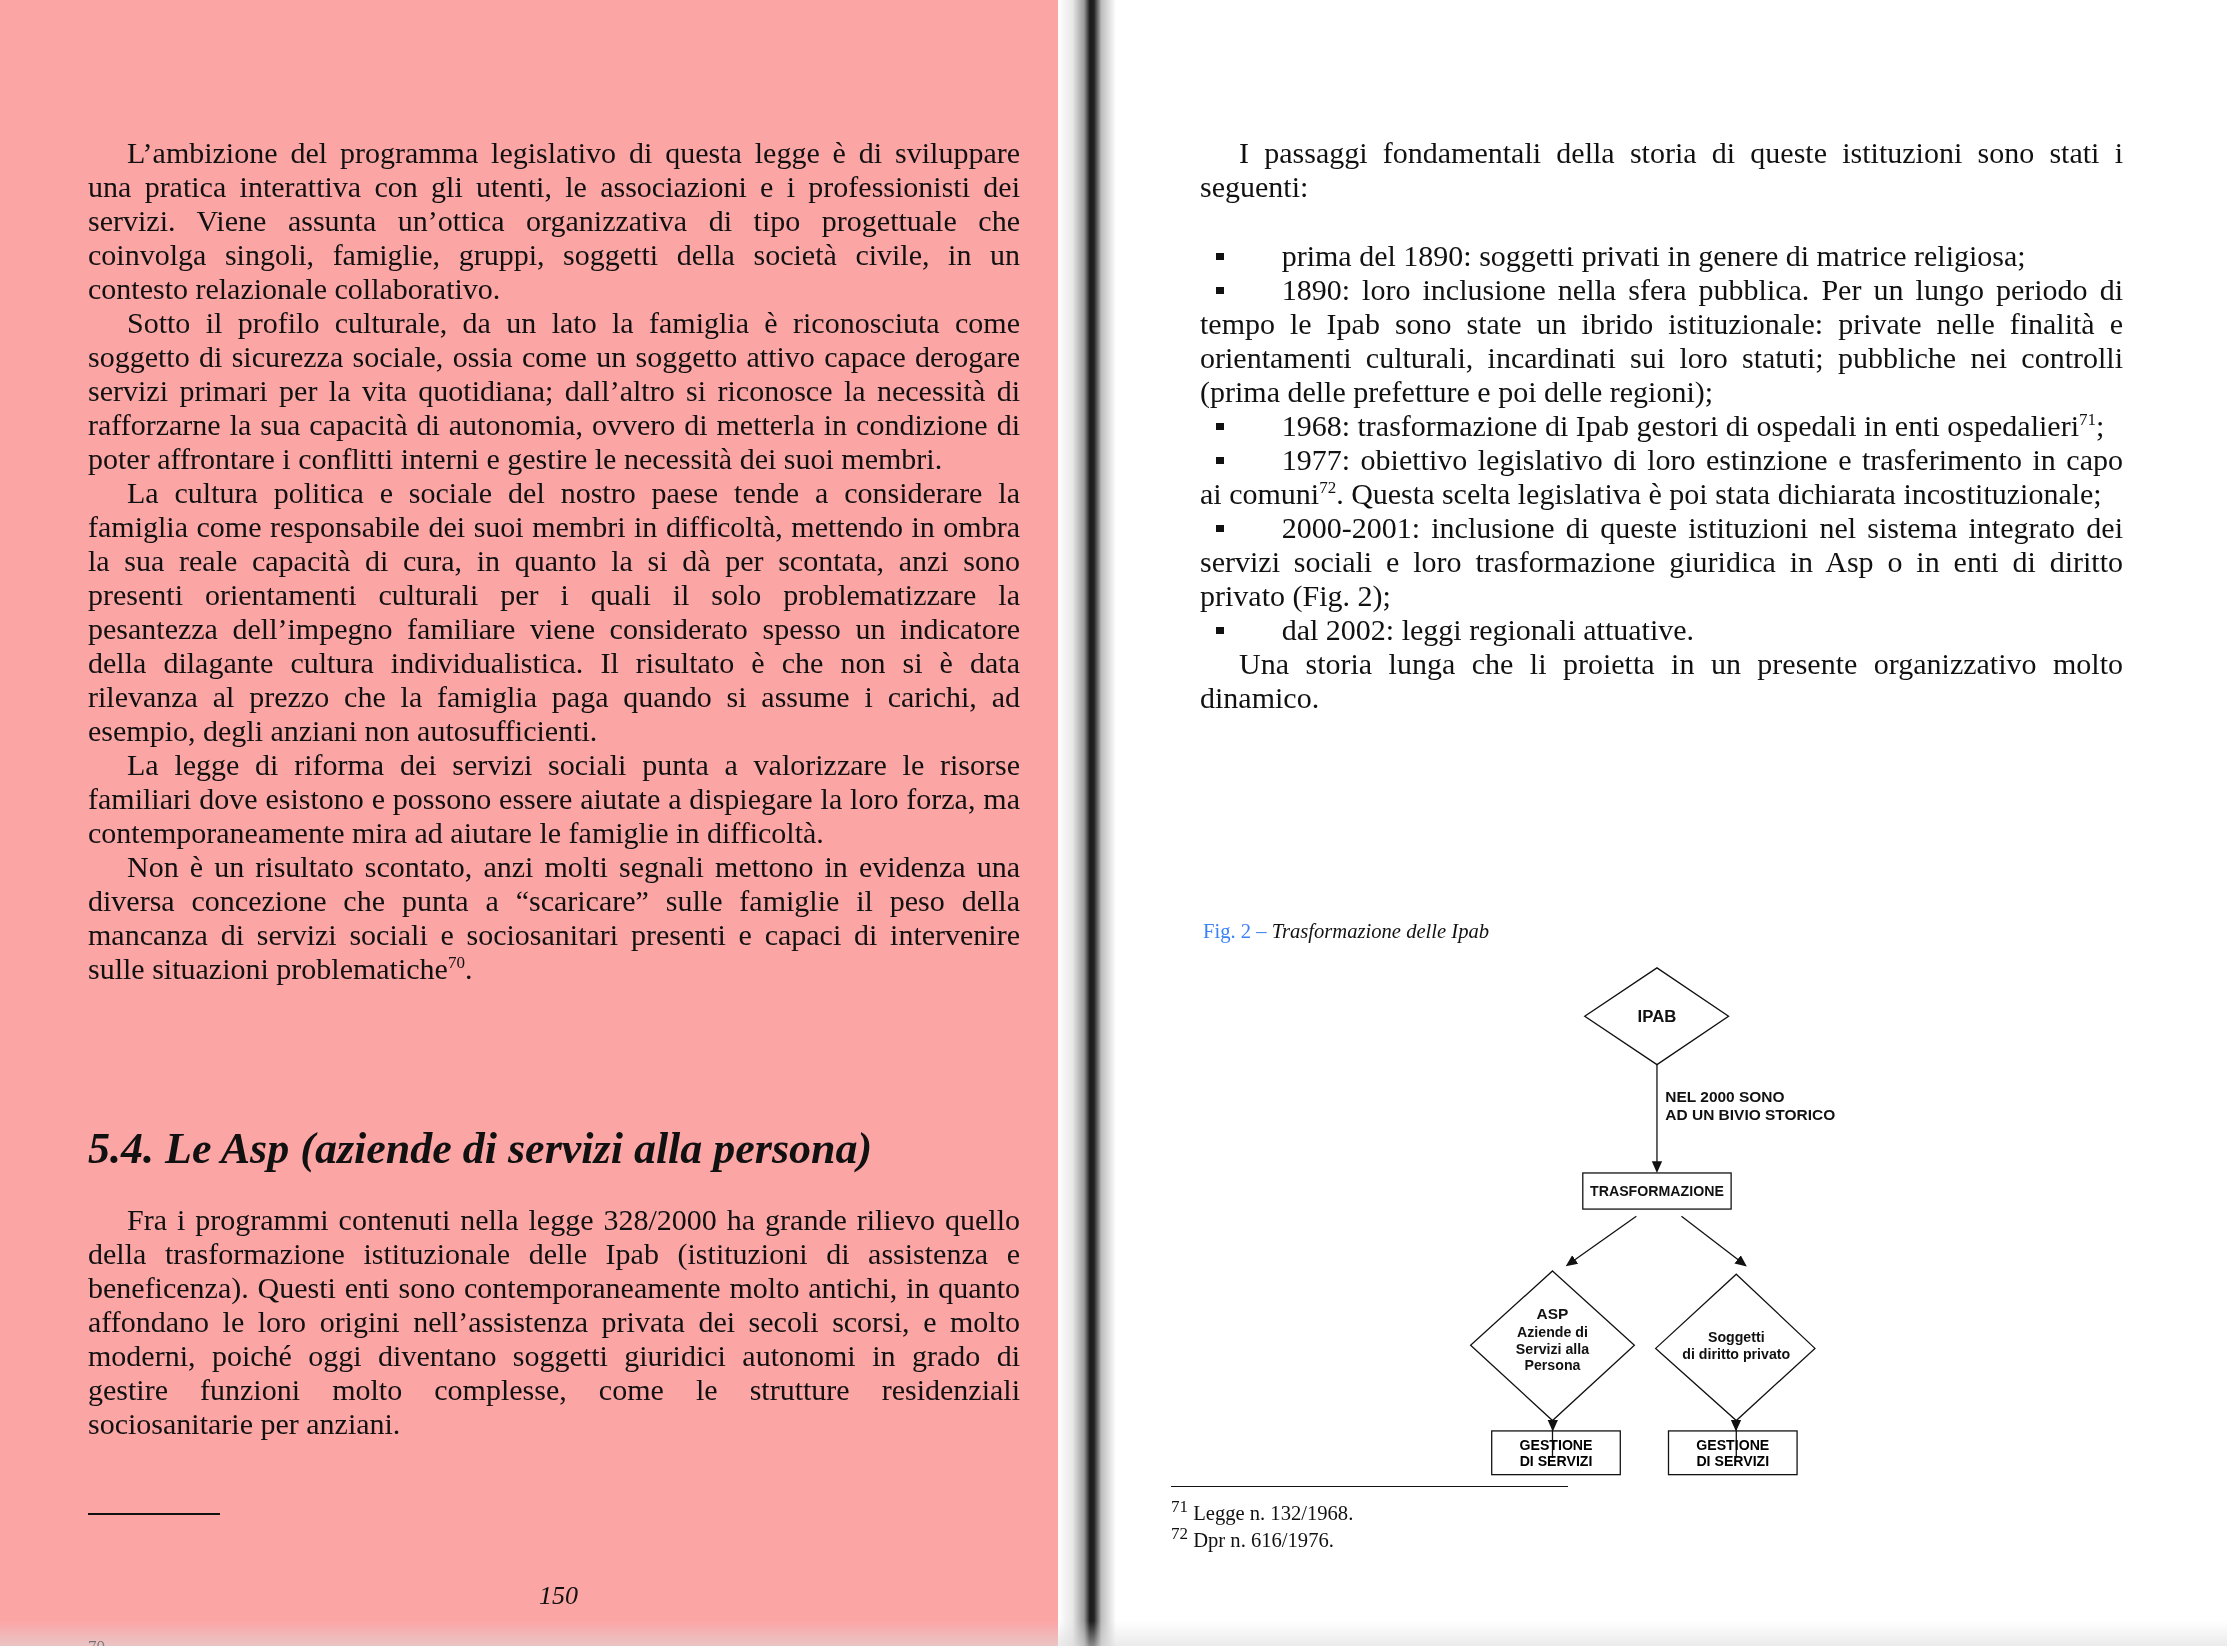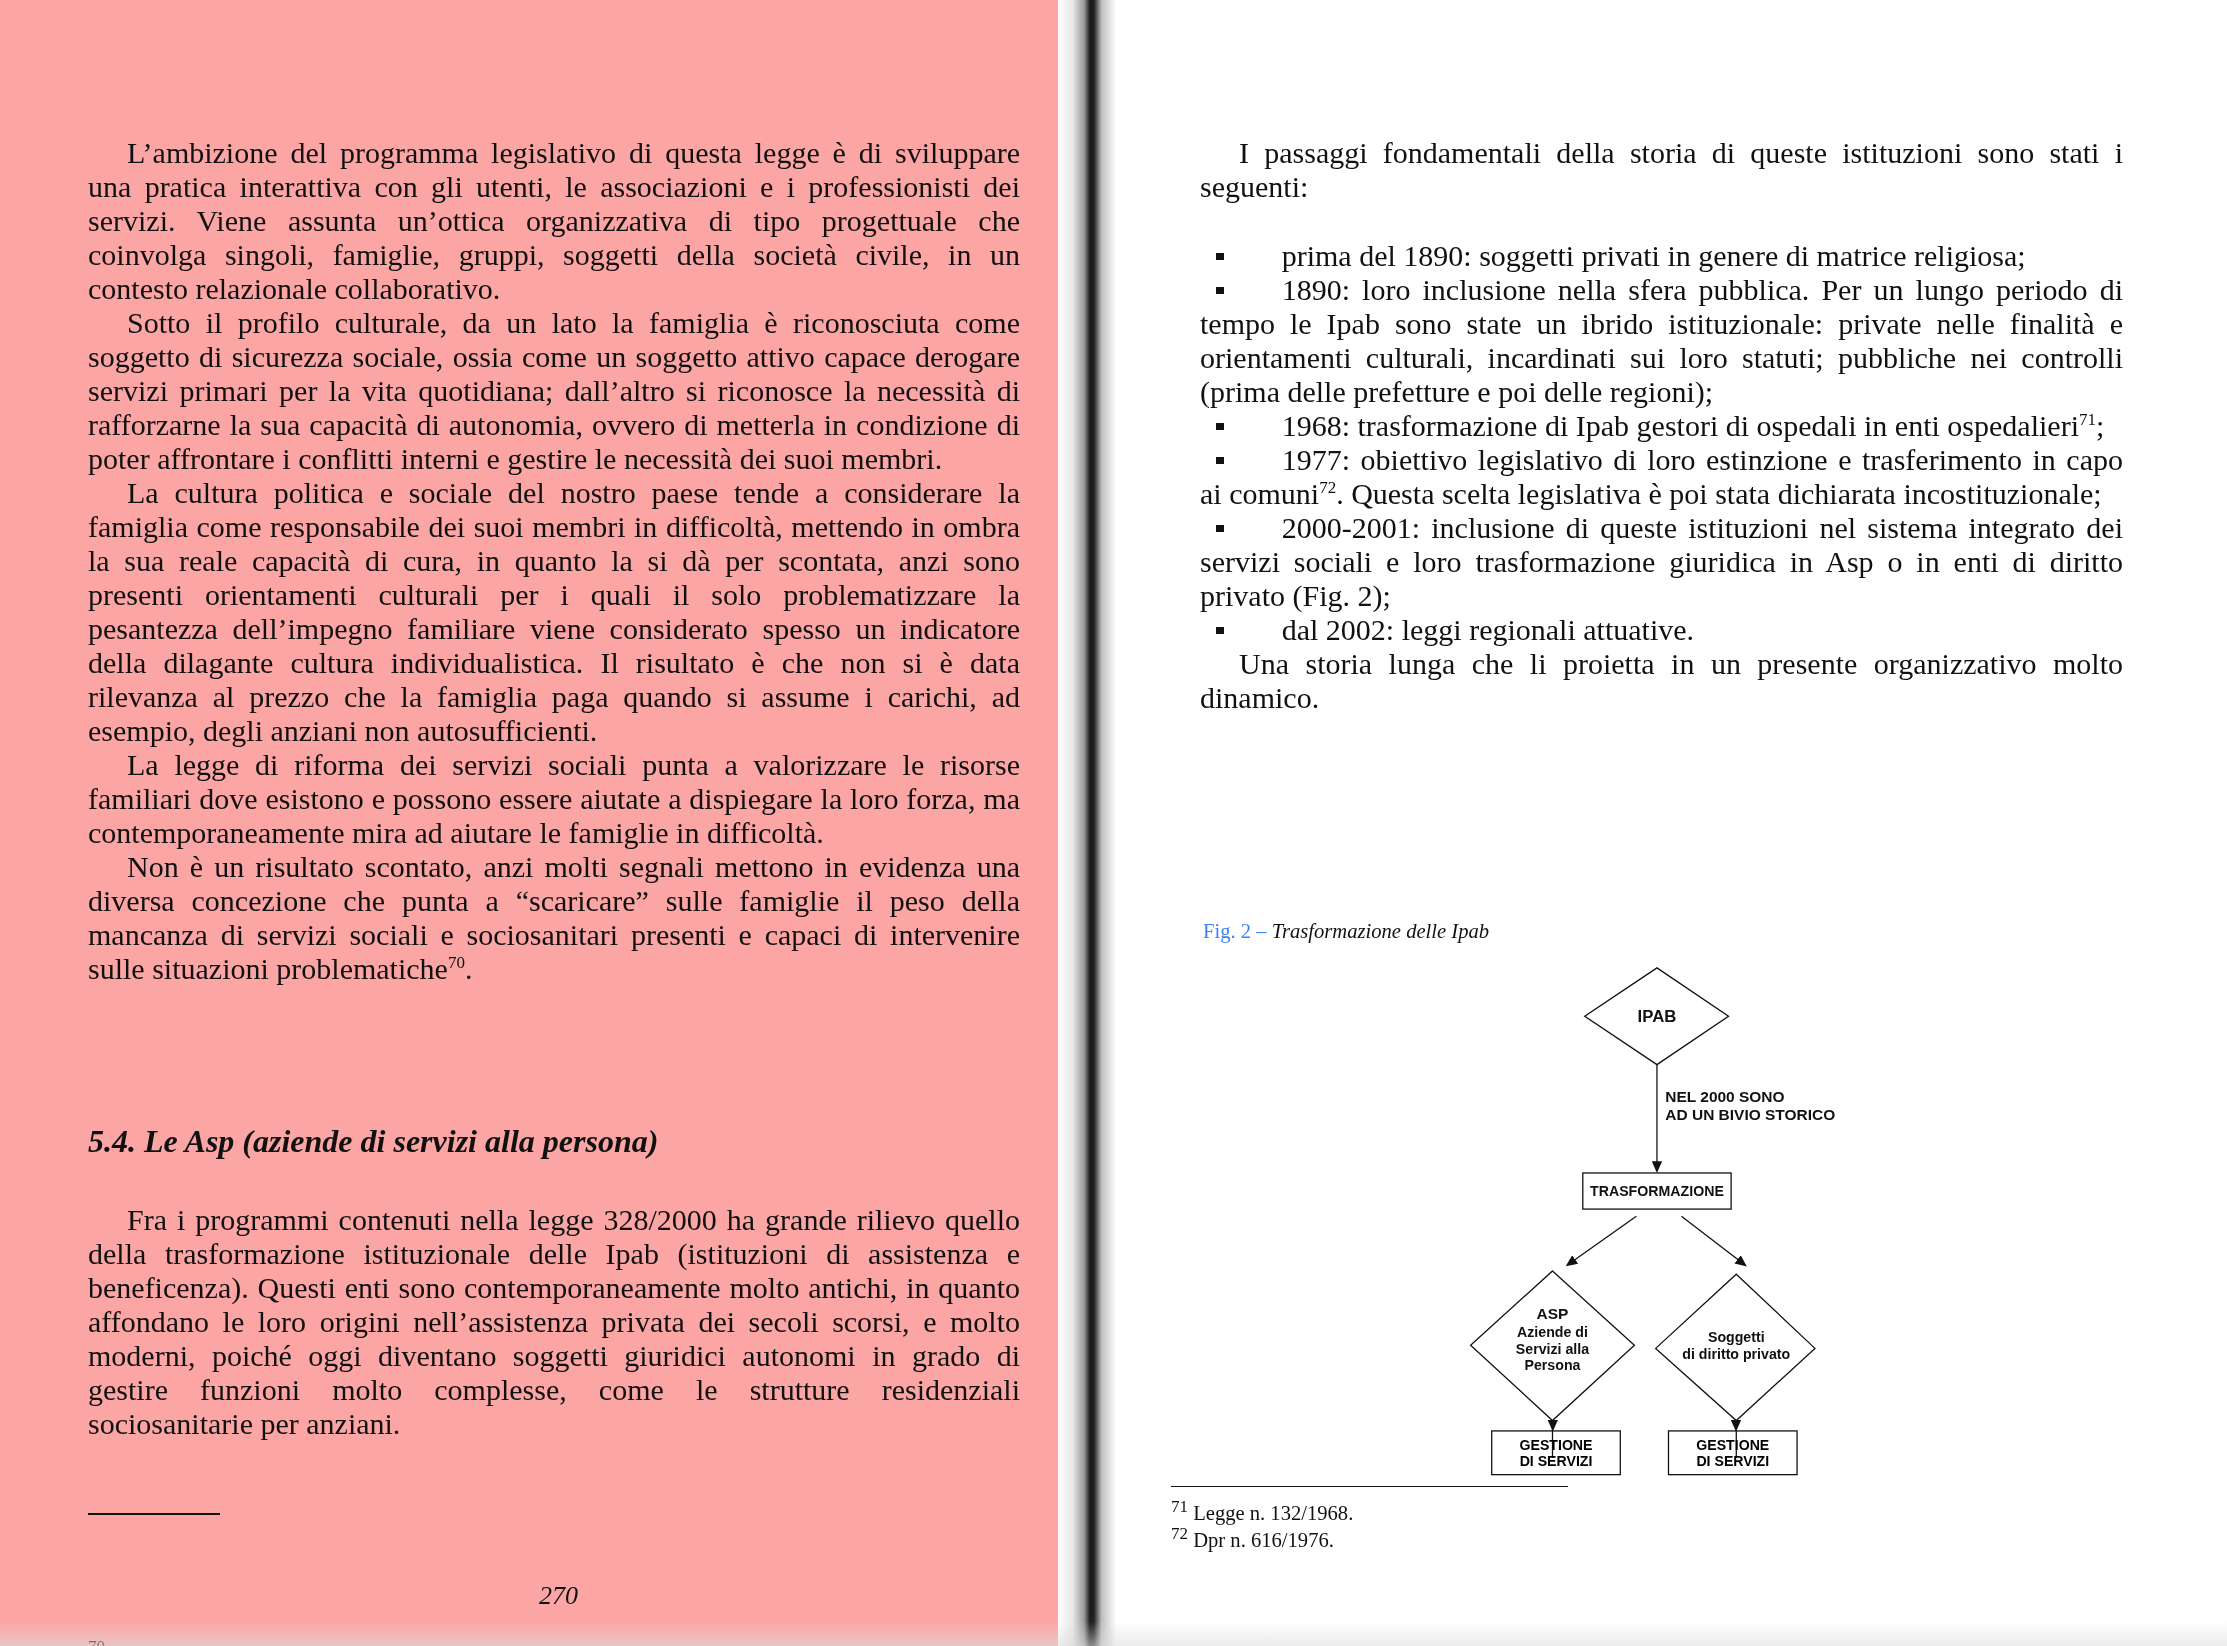--- a/index.html
+++ b/index.html
@@ -17,21 +17,21 @@
   }
   .bottom-shadow {
     position:absolute; left:0; bottom:0; width:2227px; height:26px;
     background:linear-gradient(to bottom,rgba(255,255,255,0),rgba(220,220,220,0.6));
   }
   .text-block { position:absolute; font-size:30px; line-height:34px; text-align:justify; }
   .text-block p { margin:0; text-indent:39px; }
   .left-body { left:88px; top:136px; width:932px; }
   .heading {
     position:absolute; left:88px; top:1123px; width:932px;
-    font-style:italic; font-weight:bold; font-size:32px;
+    font-style:italic; font-weight:bold; font-size:44px;
   }
   .left-body2 { left:88px; top:1203px; width:932px; }
   .sup { font-size:17px; vertical-align:super; line-height:0; }
   .fn-rule { position:absolute; height:1.9px; background:#111; }
   .footnote { position:absolute; font-size:20.6px; line-height:27px; }
   .page-num { position:absolute; font-style:italic; font-size:26px; }
   .right-body { left:1200px; top:136px; width:923px; }
   .intro-p { text-indent:39px; margin:0; }
   ul.bullets { list-style:none; margin:35px 0 0 0; padding:0; }
   ul.bullets li { margin:0; text-indent:0; position:relative; }
@@ -66,21 +66,21 @@
 
   <div class="text-block left-body2">
     <p>Fra i programmi contenuti nella legge 328/2000 ha grande rilievo quello della trasformazione istituzionale delle Ipab (istituzioni di assistenza e beneficenza). Questi enti sono contemporaneamente molto antichi, in quanto affondano le loro origini nell’assistenza privata dei secoli scorsi, e molto moderni, poiché oggi diventano soggetti giuridici autonomi in grado di gestire funzioni molto complesse, come le strutture residenziali sociosanitarie per anziani.</p>
   </div>
 
   <div class="fn-rule" style="left:88px; top:1513px; width:132px;"></div>
   <div class="footnote" style="left:88px; top:1608px;margin-top:32px;">
     <span class="sup">70</span>
     <span>Sull’argomento si vedano Quaia 2001, Taccani 2002.</span>
   </div>
-  <div class="page-num" style="left:539px; top:1581px;">270</div>
+  <div class="page-num" style="left:539px; top:1581px;">150</div>
 </div>
 
 <div class="gutter"></div>
 
 <div class="text-block right-body">
   <p class="intro-p">I passaggi fondamentali della storia di queste istituzioni sono stati i seguenti:</p>
   <ul class="bullets">
     <li><span class="bul"></span><span>prima del 1890: soggetti privati in genere di matrice religiosa;</span></li>
     <li><span class="bul"></span><span>1890: loro inclusione nella sfera pubblica. Per un lungo periodo di tempo le Ipab sono state un ibrido istituzionale: private nelle finalità e orientamenti culturali, incardinati sui loro statuti; pubbliche nei controlli (prima delle prefetture e poi delle regioni);</span></li>
     <li><span class="bul"></span><span>1968: trasformazione di Ipab gestori di ospedali in enti ospedalieri</span><span class="sup">71</span><span>;</span></li>

